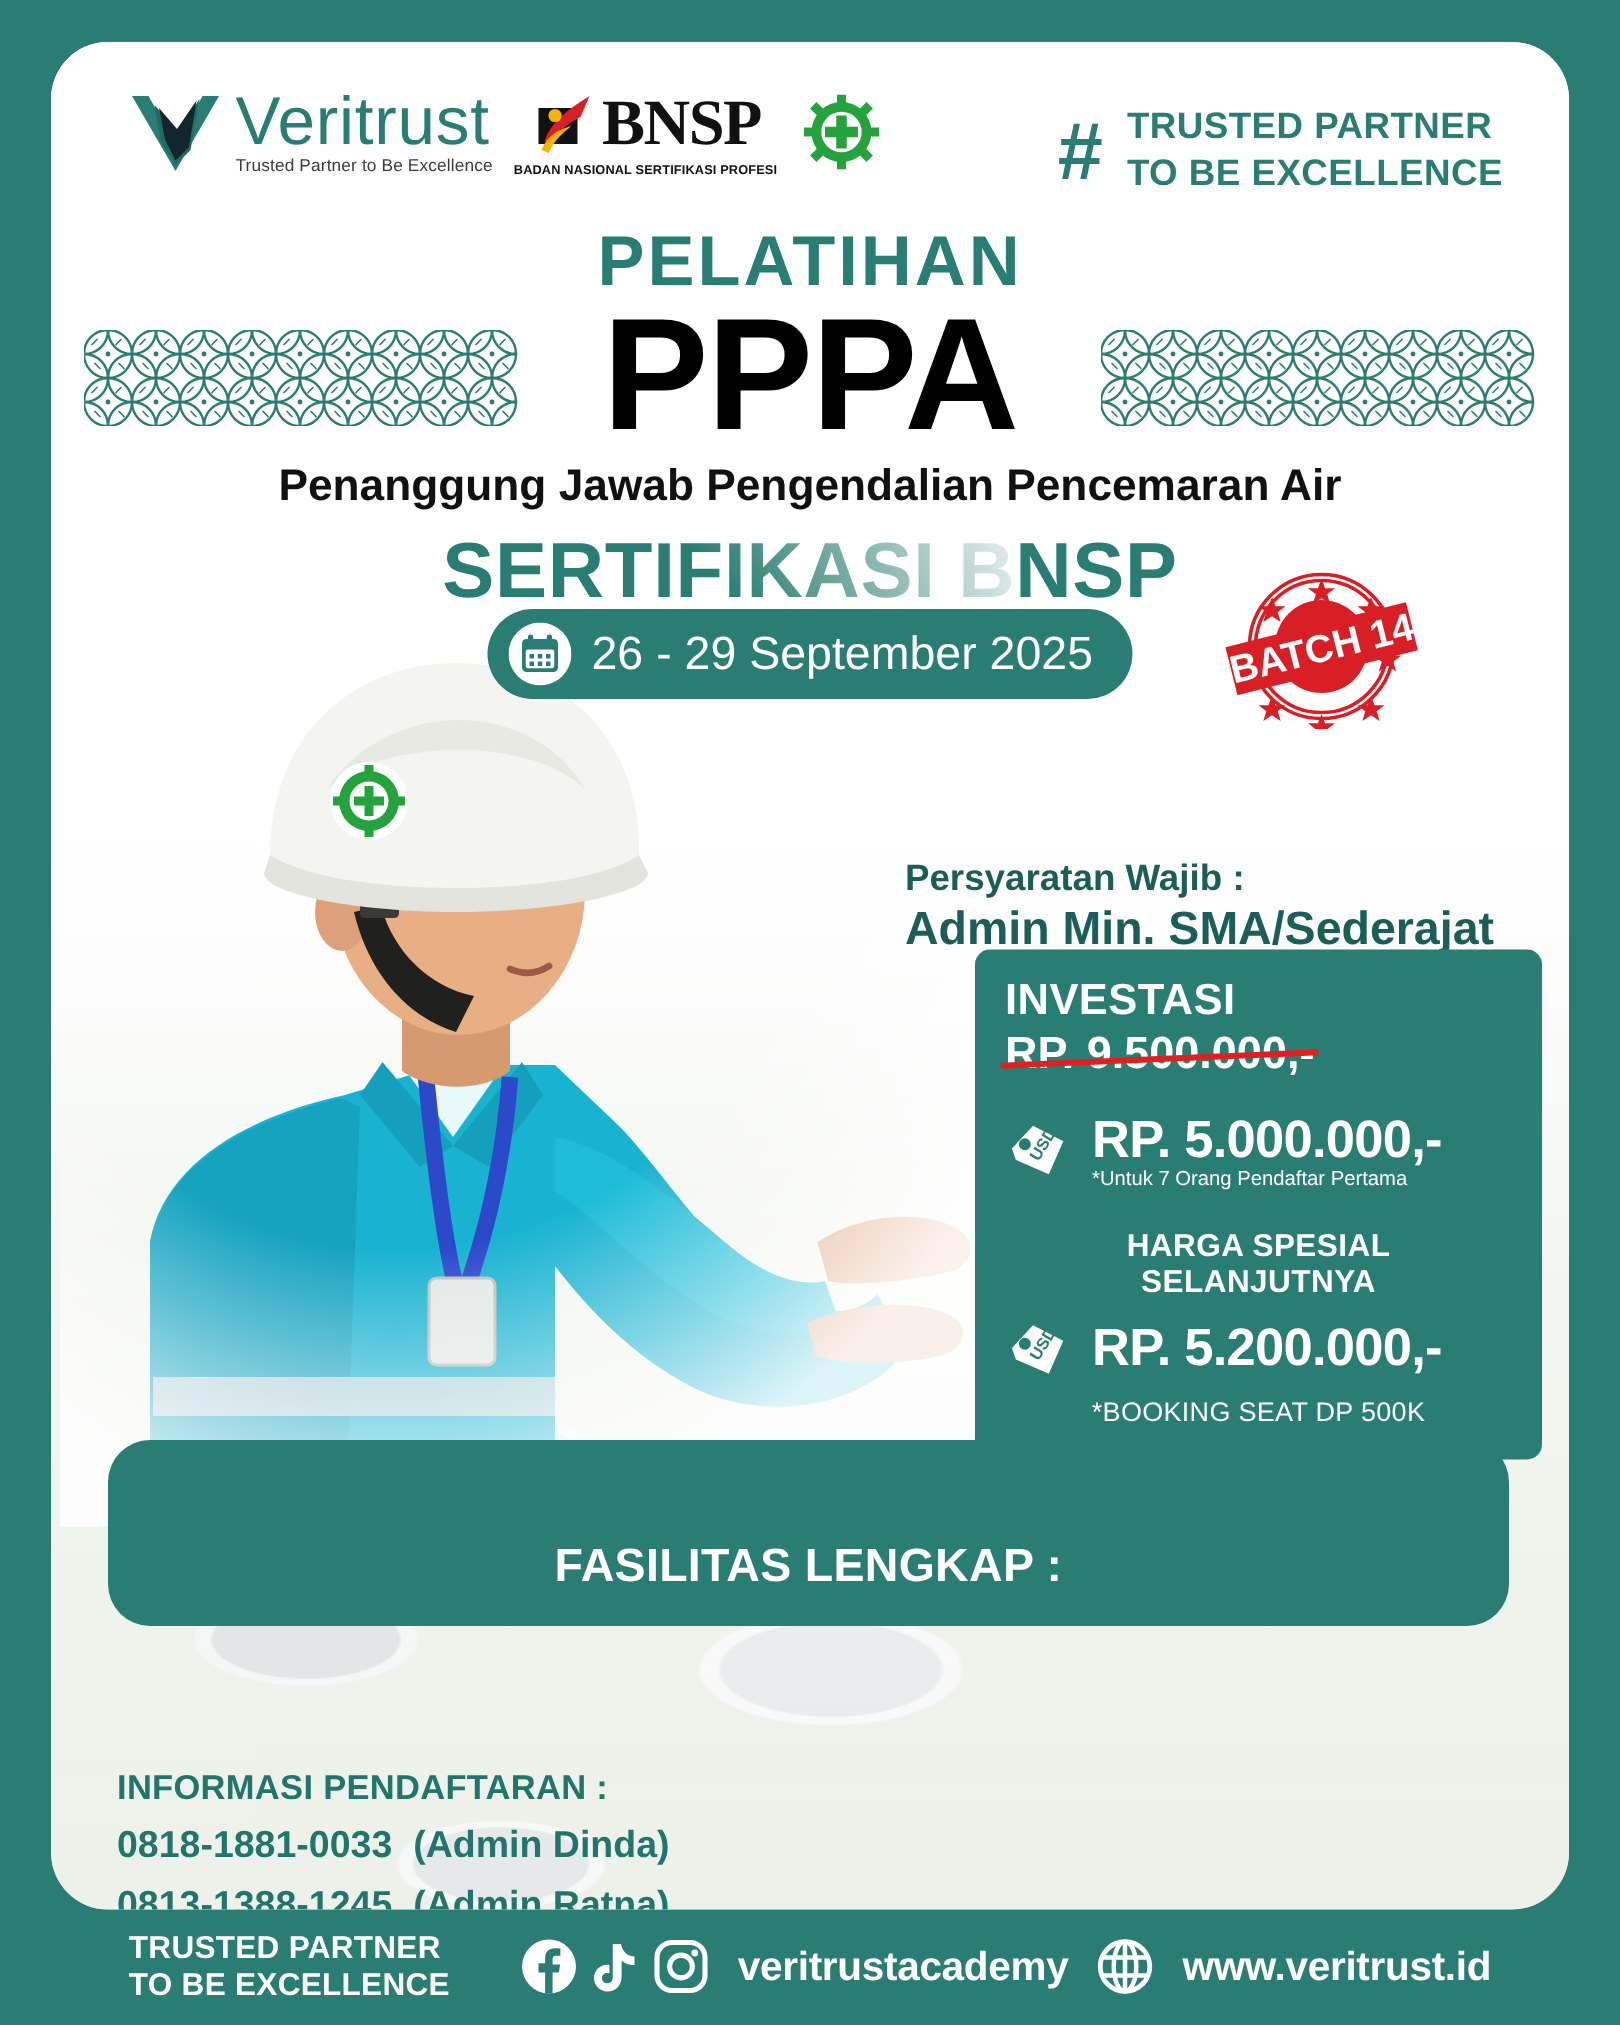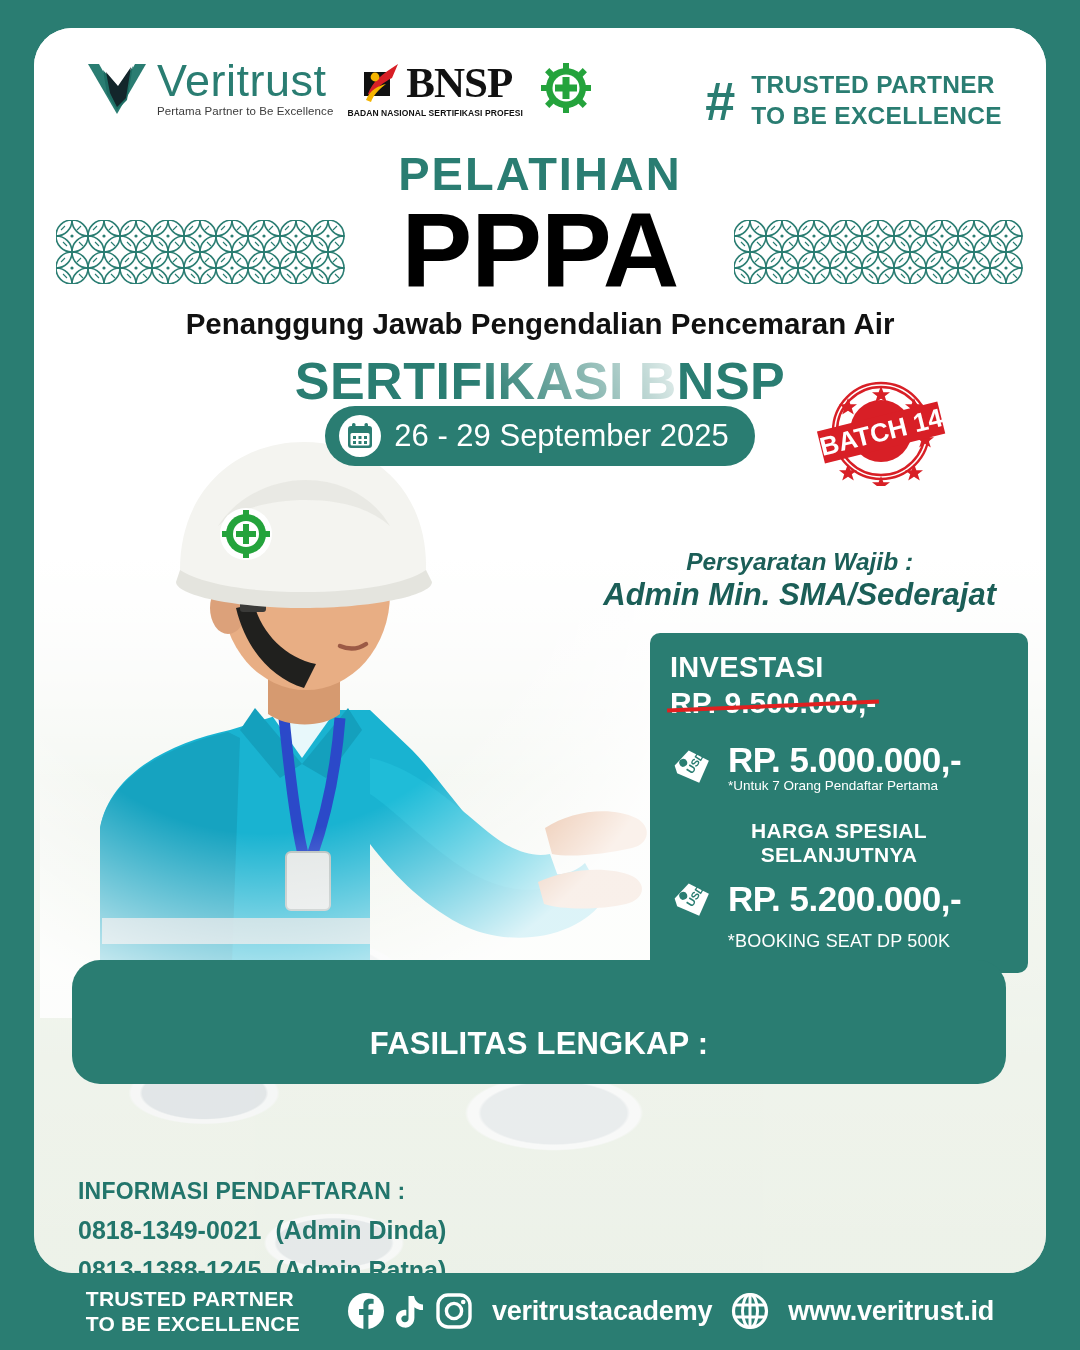--- a/index.html
+++ b/index.html
@@ -85,21 +85,21 @@
     border-radius: 40px; padding: 9px 26px 9px 14px;
   }
   .pill-txt { font-size: 31px; font-weight: 400; white-space: nowrap; }
   .pill-txt b { font-weight: 800; }
   .pill-icon { width: 42px; height: 42px; flex: none; }
 
   
   .stamp { position: absolute; right: 95px; top: 348px; width: 140px; height: 110px; }
 
   
-  .req { position: absolute; right: 50px; top: 520px; text-align: center; color: #1b5e57; font-style: italic; }
+  .req { position: absolute; right: 50px; top: 544px; text-align: left; color: #1b5e57; }
   .req-1 { font-size: 24.5px; font-weight: 700; }
   .req-2 { font-size: 31px; font-weight: 600; margin-top: 1px; }
 
   
   .invest {
     position: absolute; right: 18px; top: 605px;
     width: 378px; border-radius: 10px;
     background: #2a7d72; color: #fff;
     padding: 18px 20px 21px 20px;
   }
@@ -210,21 +210,21 @@
     <div class="header">
       <div class="veritrust-logo">
         <svg class="vt-mark" viewBox="0 0 62 58">
           <path d="M2 4 L60 4 L31 54 Z" fill="#2a7d72"></path>
           <path d="M13 4 L49 4 L31 36 Z" fill="#ffffff"></path>
           <path d="M17 10 L33 28 L47 6 L41 40 L31 50 L21 34 Z" fill="#1d6d63"></path>
           <path d="M20 12 L32 26 L45 7 L40 38 L31 47 L24 33 Z" fill="#13262b"></path>
         </svg>
         <div class="vt-words">
           <div class="vt-name">Veritrust</div>
-          <div class="vt-tag">Pertama Partner to Be Excellence</div>
+          <div class="vt-tag">Trusted Partner to Be Excellence</div>
         </div>
       </div>
 
       <div class="bnsp-logo">
         <div class="bnsp-row">
           <svg width="46" height="46" viewBox="0 0 46 46">
             <rect x="6" y="12" width="26" height="24" fill="#111"></rect>
             <path d="M10 34 C14 22 24 14 40 4 L34 18 C26 22 18 28 14 36 Z" fill="#d81f26"></path>
             <circle cx="17" cy="17" r="4.4" fill="#f5b400"></circle>
             <path d="M8 40 C12 30 20 26 28 24 C20 30 15 36 13 42 Z" fill="#f5b400"></path>
@@ -411,21 +411,21 @@
       <div class="inv-note2">*BOOKING SEAT DP 500K</div>
     </div>
 
     <div class="fasil">
       <div class="fasil-title">FASILITAS LENGKAP :</div>
     </div>
 
     <div class="contact">
       <div class="c-title">INFORMASI PENDAFTARAN :</div>
       <div class="c-line">
-        <span>0818-1349-0021</span><span class="nm">(Admin Dinda)</span>
+        <span>0818-1881-0033</span><span class="nm">(Admin Dinda)</span>
       </div>
       <div class="c-line">
         <span>0813-1388-1245</span><span class="nm">(Admin Ratna)</span>
       </div>
     </div>
 
   </div>
 
   <div class="footer">
     <div class="f-tag">

